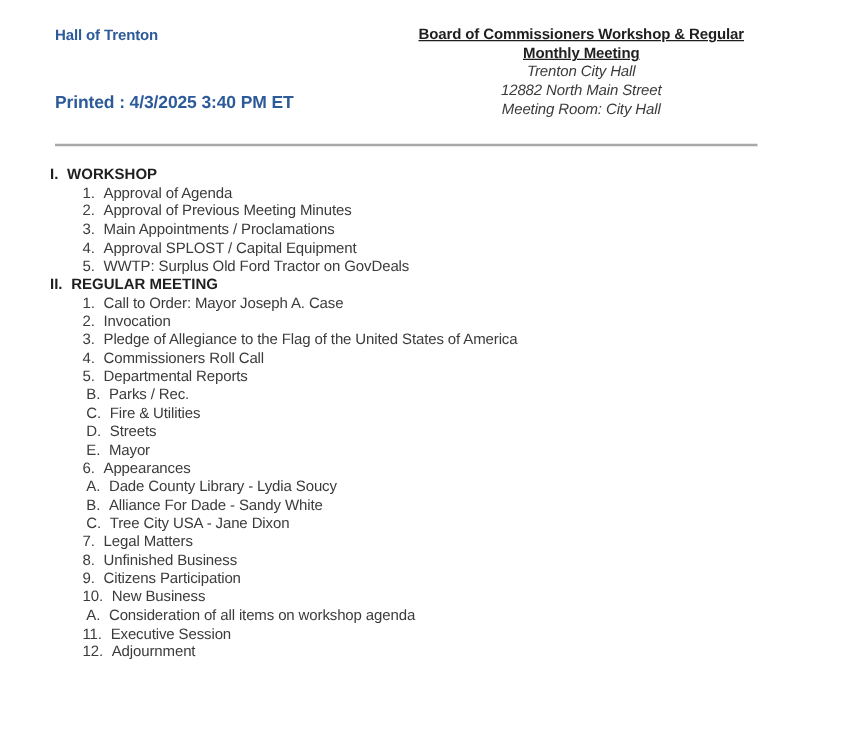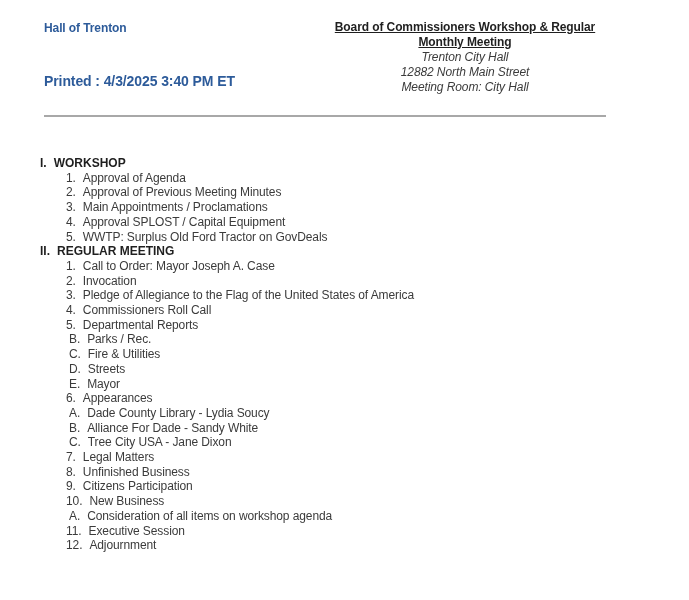--- a/index.html
+++ b/index.html
@@ -39,21 +39,21 @@
   .header-right .bold{font-weight:bold;color:var(--heading-text);text-decoration:underline;}
   .header-right .loc{color:var(--body-text);font-style:italic;}
 
   .divider{
     position:absolute;left:44px;top:115px;width:562px;height:2px;
     background:var(--divider);border:none;
   }
 
   
   .agenda{
-    position:absolute;left:0;top:156px;width:689px;
+    position:absolute;left:0;top:132px;width:689px;
     font-size:12px;line-height:14.7px;color:var(--body-text);
     letter-spacing:-0.1px;
   }
   .line{white-space:nowrap;}
   .line .marker{display:inline-block;margin-right:7px;}
   .line.section{
     padding-left:40px;font-weight:bold;color:var(--heading-text);
     letter-spacing:0;
   }
   .line.l1{padding-left:66px;}

